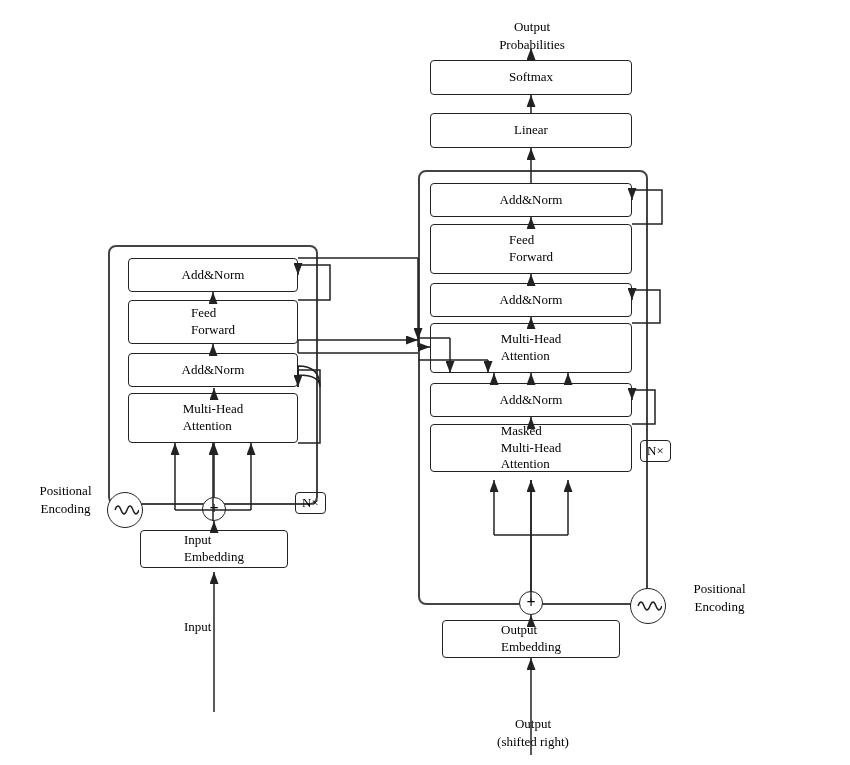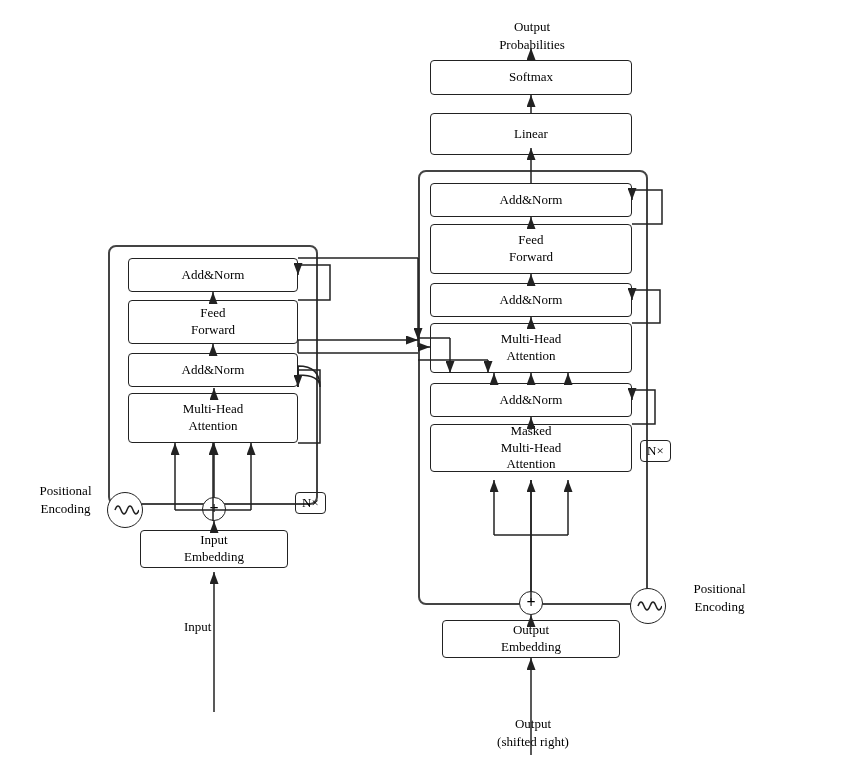--- a/index.html
+++ b/index.html
@@ -18,21 +18,21 @@
       width: 850px;
       height: 765px;
     }
     .block {
       position: absolute;
       border: 1.5px solid #222;
       background: #fff;
       display: flex;
       align-items: center;
       justify-content: center;
-      text-align: center;
+      text-align: left;
       border-radius: 4px;
       line-height: 1.3;
     }
     .label {
       position: absolute;
       text-align: center;
       line-height: 1.4;
       font-size: 13px;
     }
     
@@ -163,21 +163,21 @@
   </div>
 
   <div class="plus-circle" style="left:519px; top:591px;">+</div>
 
   <div class="label" style="left:672px; top:580px; width:95px;">Positional<br>Encoding</div>
 
   <div class="label" style="left:488px; top:715px; width:90px;">Output<br>(shifted right)</div>
 
   <div class="nx-box" style="left:640px; top:440px;">N×</div>
 
-  <div class="block" style="left:430px; top:113px; width:202px; height:42px;">
+  <div class="block" style="left:430px; top:113px; width:202px; height:35px;">
     <span>Linear</span>
   </div>
 
   <div class="block" style="left:430px; top:60px; width:202px; height:35px;">
     <span>Softmax</span>
   </div>
 
   <div class="label" style="left:462px; top:18px; width:140px;">Output<br>Probabilities</div>
 
   <svg class="arrows">

